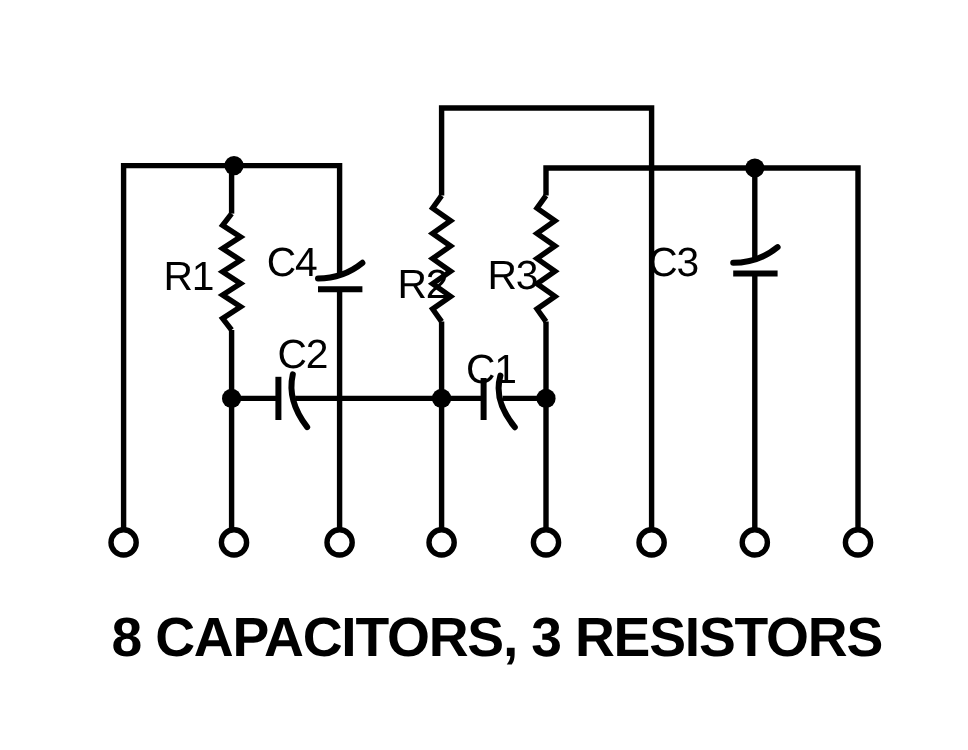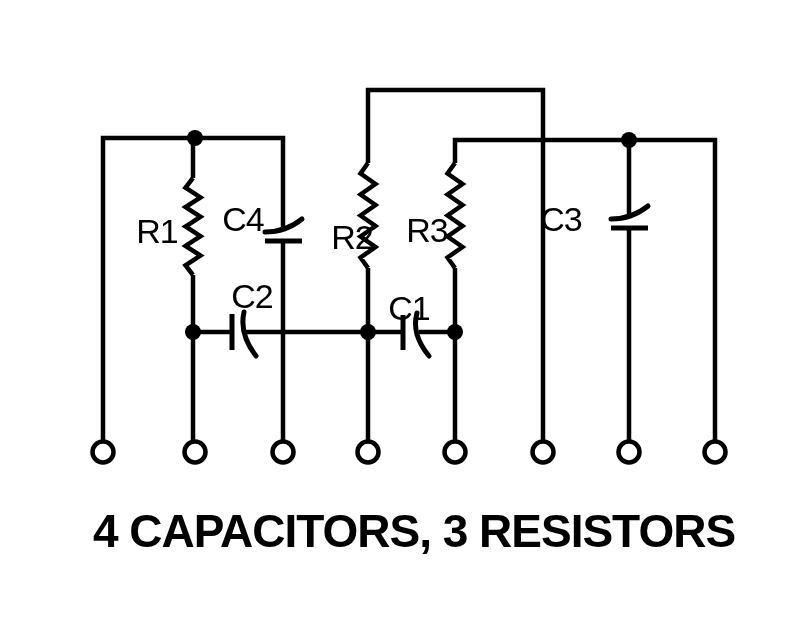--- a/index.html
+++ b/index.html
@@ -77,14 +77,14 @@
     </svg>
 
   <div class="comp-label" style="left: 157px; top: 231px;">R1</div>
   <div class="comp-label" style="left: 243px; top: 219px;">C4</div>
   <div class="comp-label" style="left: 352px; top: 237px;">R2</div>
   <div class="comp-label" style="left: 427px; top: 230px;">R3</div>
   <div class="comp-label" style="left: 561px; top: 219px;">C3</div>
   <div class="comp-label" style="left: 252px; top: 296px;">C2</div>
   <div class="comp-label" style="left: 409px; top: 308px;">C1</div>
 
-  <div class="diagram-title" style="left: 414px; top: 531px;">4 CAPACITORS, 3 RESISTORS</div>
+  <div class="diagram-title" style="left: 414px; top: 531px;">8 CAPACITORS, 3 RESISTORS</div>
 </div>
 
 </body></html>

